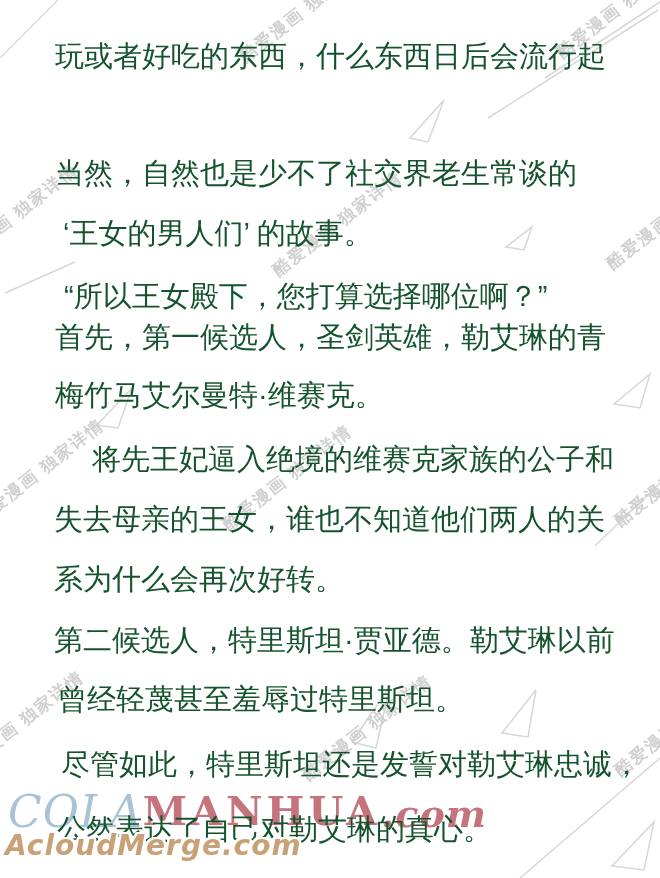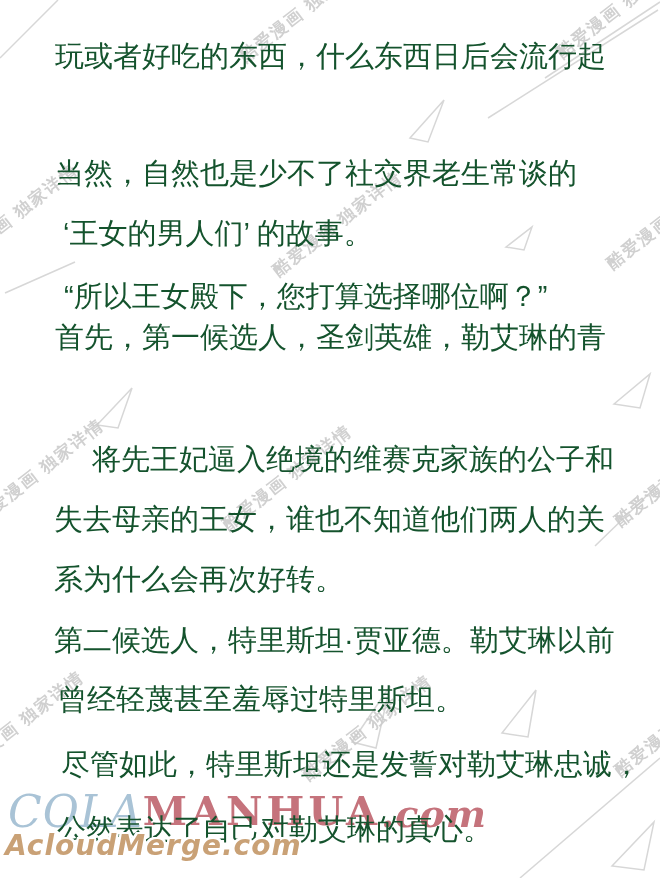--- a/index.html
+++ b/index.html
@@ -156,20 +156,21 @@
   <div class="wm-cola">
     <span class="part-prefix" style="color:#a9c3d6">COLA</span><span class="part-name" style="color:#c5737c">MANHUA</span><span class="part-suffix" style="color:#c5737c">.com</span>
   </div>
 
   <div class="text-layer">
     <div class="text-line l1">玩或者好吃的东西，什么东西日后会流行起</div>
     <div class="text-line l3">当然，自然也是少不了社交界老生常谈的</div>
     <div class="text-line l4">‘王女的男人们’ 的故事。</div>
     <div class="text-line l5">“所以王女殿下，您打算选择哪位啊？”</div>
     <div class="text-line l6">首先，第一候选人，圣剑英雄，勒艾琳的青</div>
+    <div class="text-line l7">梅竹马艾尔曼特·维赛克。</div>
     <div class="text-line l8">将先王妃逼入绝境的维赛克家族的公子和</div>
     <div class="text-line l9">失去母亲的王女，谁也不知道他们两人的关</div>
     <div class="text-line l10">系为什么会再次好转。</div>
     <div class="text-line l11">第二候选人，特里斯坦·贾亚德。勒艾琳以前</div>
     <div class="text-line l12">曾经轻蔑甚至羞辱过特里斯坦。</div>
     <div class="text-line l13">尽管如此，特里斯坦还是发誓对勒艾琳忠诚，</div>
     <div class="text-line l14">公然表达了自己对勒艾琳的真心。</div>
   </div>
 
   <div class="wm-acloud" style="color:#c9a176">AcloudMerge.com</div>

